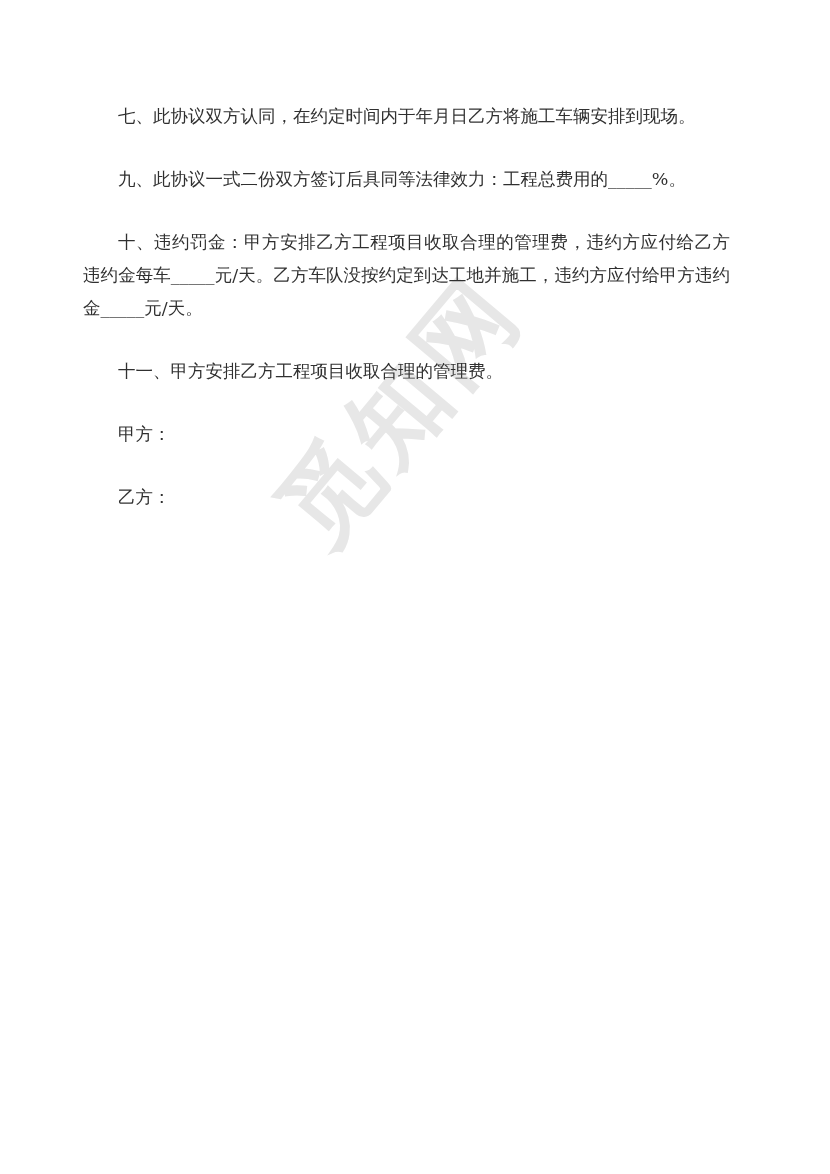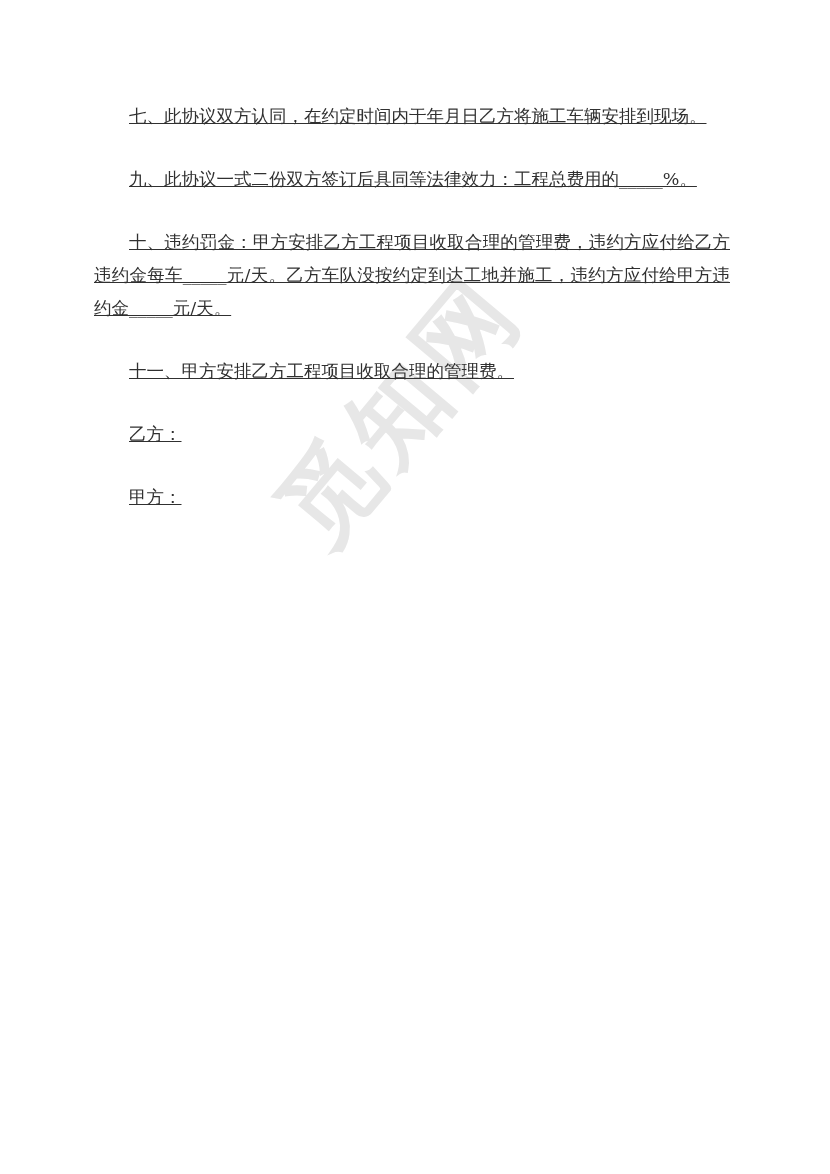--- a/index.html
+++ b/index.html
@@ -38,35 +38,34 @@
     left: 82px;
     top: 100px;
     width: 648px;
     z-index: 1;
     color: #303030;
     font-size: 17.5px;
     line-height: 33px;
     text-align: justify;
   }
   .para {
-    margin: 0 0 30px 12px;
+    margin: 0 0 30px 1px;
     text-indent: 2em;
     word-break: break-all;
-    text-decoration: underline;
   }
 </style>
 </head>
 <body>
 
 <div class="page">
 
   <div class="watermark">觅知网</div>
 
   <div class="content">
     <p class="para">七、此协议双方认同，在约定时间内于年月日乙方将施工车辆安排到现场。</p>
     <p class="para">九、此协议一式二份双方签订后具同等法律效力：工程总费用的_____%。</p>
     <p class="para">十、违约罚金：甲方安排乙方工程项目收取合理的管理费，违约方应付给乙方违约金每车_____元/天。乙方车队没按约定到达工地并施工，违约方应付给甲方违约金_____元/天。</p>
     <p class="para">十一、甲方安排乙方工程项目收取合理的管理费。</p>
+    <p class="para">甲方：</p>
     <p class="para">乙方：</p>
-    <p class="para">甲方：</p>
   </div>
 
 </div>
 
 </body></html>

